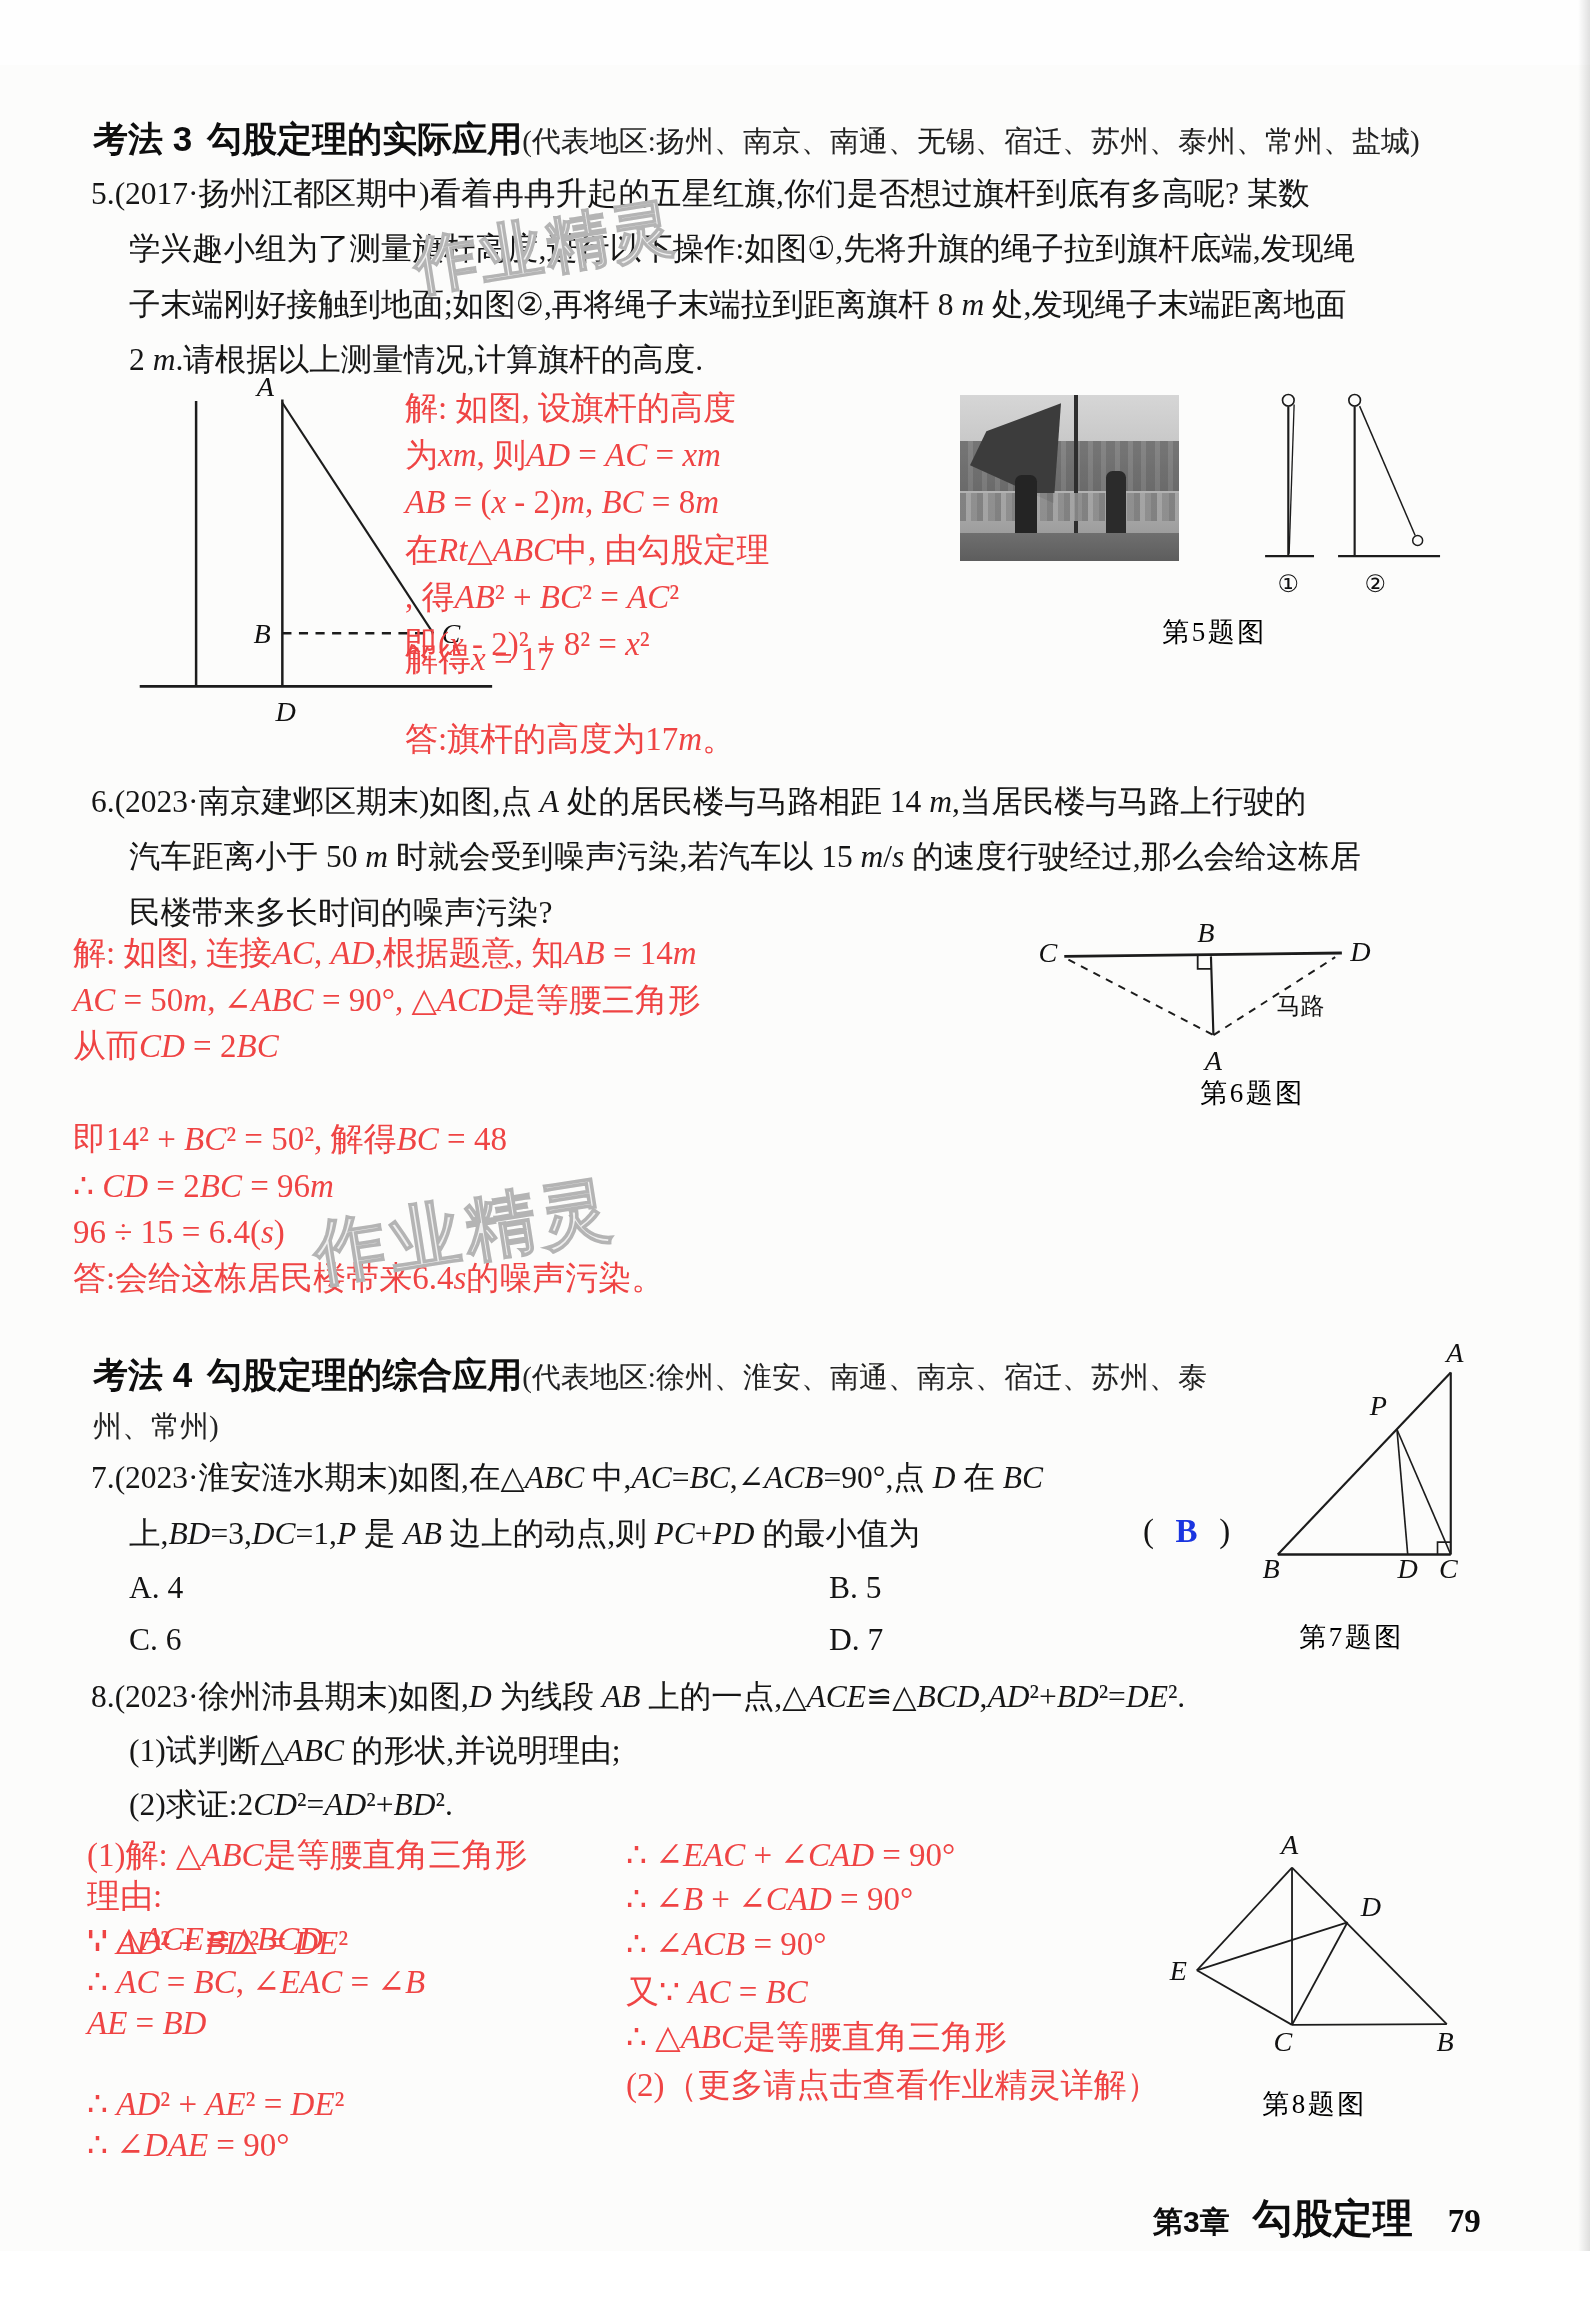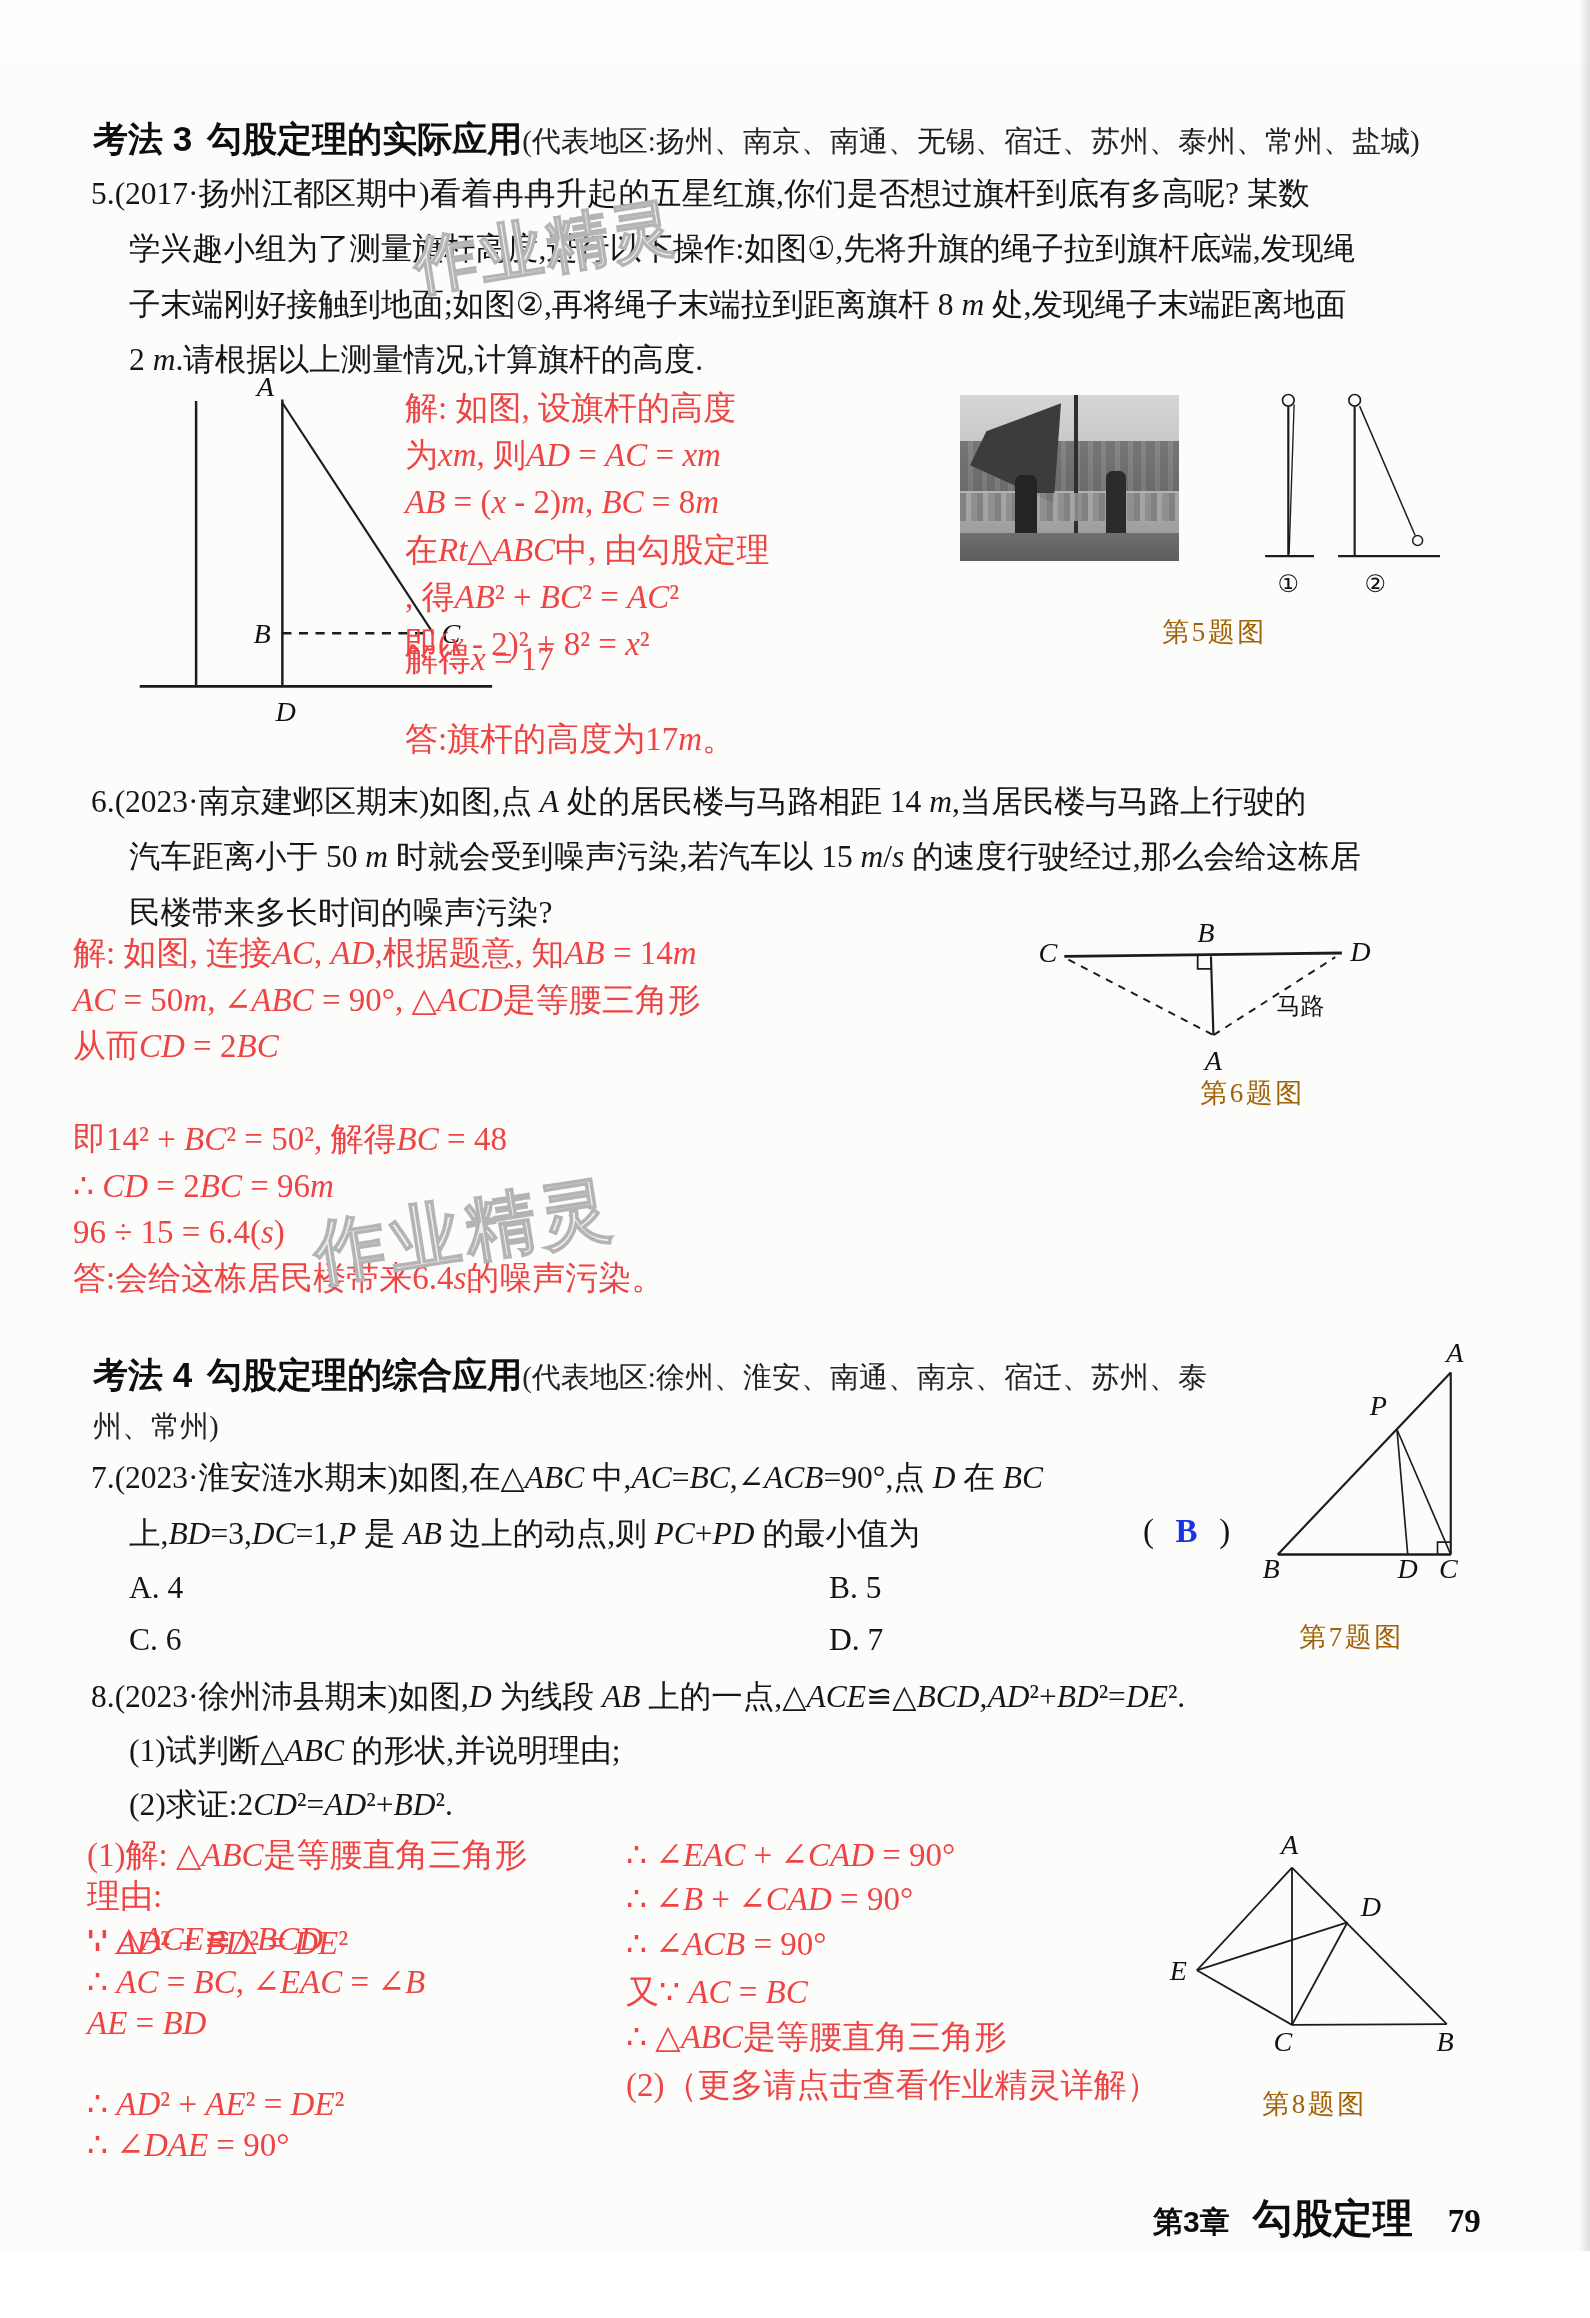--- a/index.html
+++ b/index.html
@@ -10,21 +10,21 @@
   .topband{position:absolute;top:0;left:0;width:100%;height:65px;background:#fefefe;}
   .line{position:absolute;white-space:nowrap;font-size:31.5px;line-height:1.15;}
   .body-line{font-size:31.5px;color:#161616;}
   .blue{color:#ef4444;}
   .sol{font-size:33px;}
   .heading{position:absolute;white-space:nowrap;}
   .h-tag,.h-title{font-family:"Liberation Sans","DejaVu Sans",sans-serif;font-weight:700;
         font-size:35px;color:#0e0e0e;}
   .h-tag{margin-right:15px;}
   .h-sub{font-size:29px;color:#222;font-weight:400;}
-  .caption{position:absolute;text-align:center;font-size:27px;letter-spacing:2.5px;color:#a16207;}
+  .caption{position:absolute;text-align:center;font-size:27px;letter-spacing:2.5px;color:#000000;}
   .wm{position:absolute;font-family:"DejaVu Sans","Liberation Sans",sans-serif;font-weight:700;
       color:#efefef;-webkit-text-stroke:1.3px #b4b4b4;transform:rotate(-9deg);white-space:nowrap;}
   .wm1{left:413px;top:204px;font-size:63px;letter-spacing:3.3px;}
   .wm2{left:313px;top:1184px;font-size:71px;letter-spacing:5px;}
   i{font-style:italic;}
   .opt{font-size:31.5px;}
   .ansrow{position:absolute;white-space:nowrap;font-size:33px;}
   .ansrow .b{color:#1a35e0;font-weight:600;padding:0 21.6px;}
   svg .lbl{font-family:"Liberation Serif","DejaVu Serif",serif;font-style:italic;font-size:34px;fill:#111;}
   svg .cn{font-family:"Liberation Serif","DejaVu Serif","DejaVu Sans",serif;font-style:normal;font-size:29px;fill:#111;}

